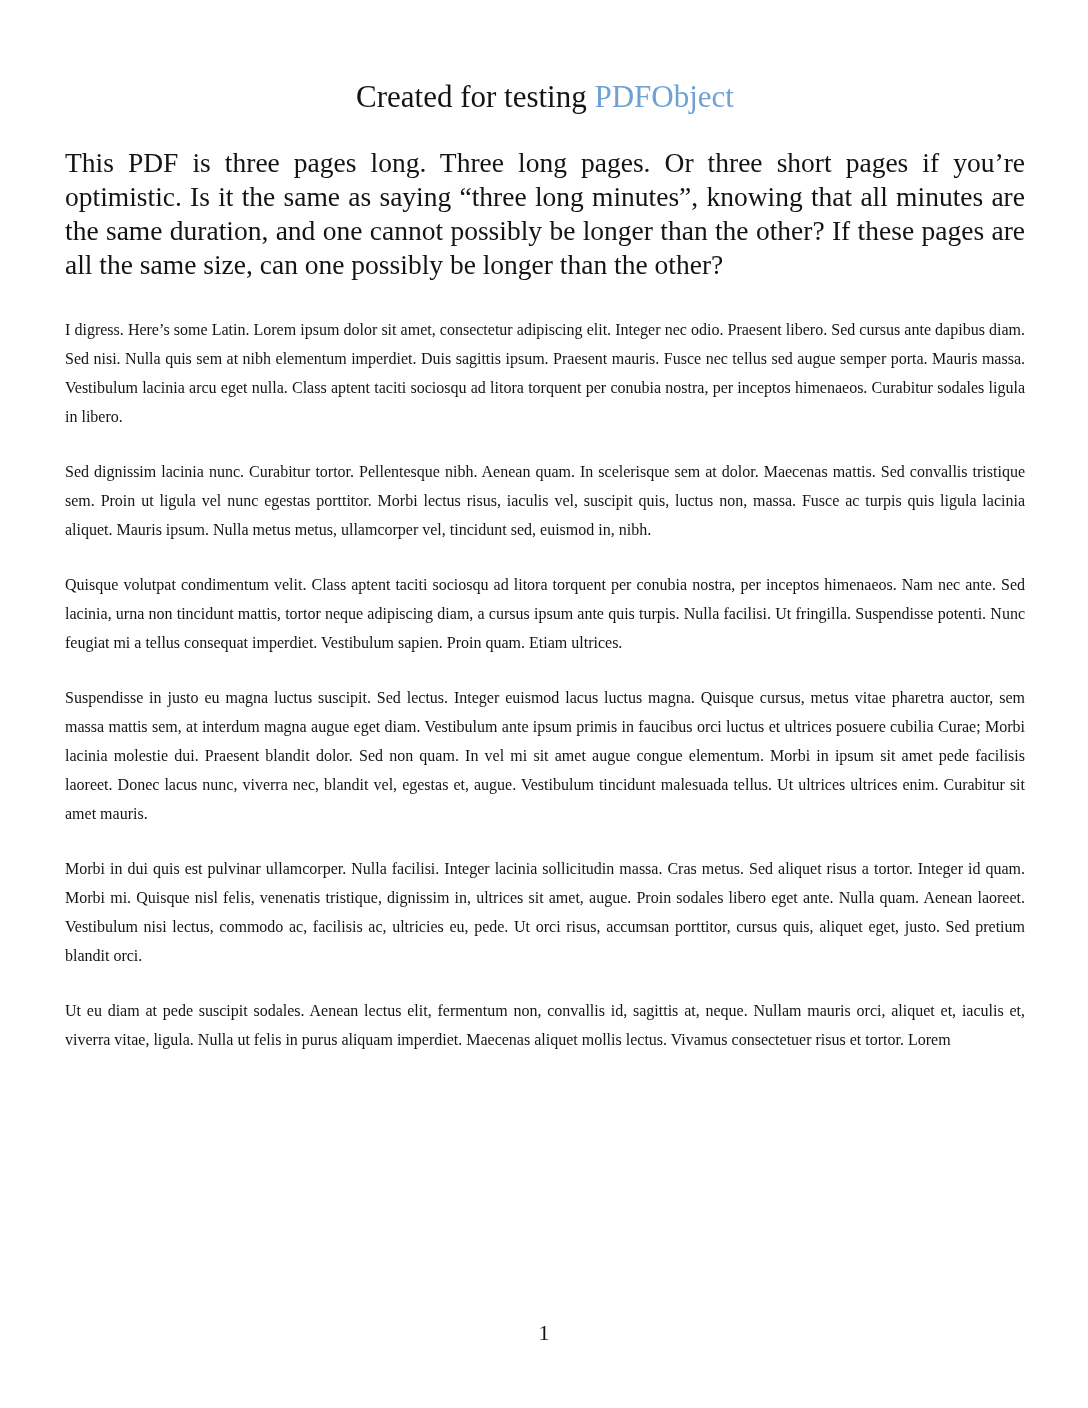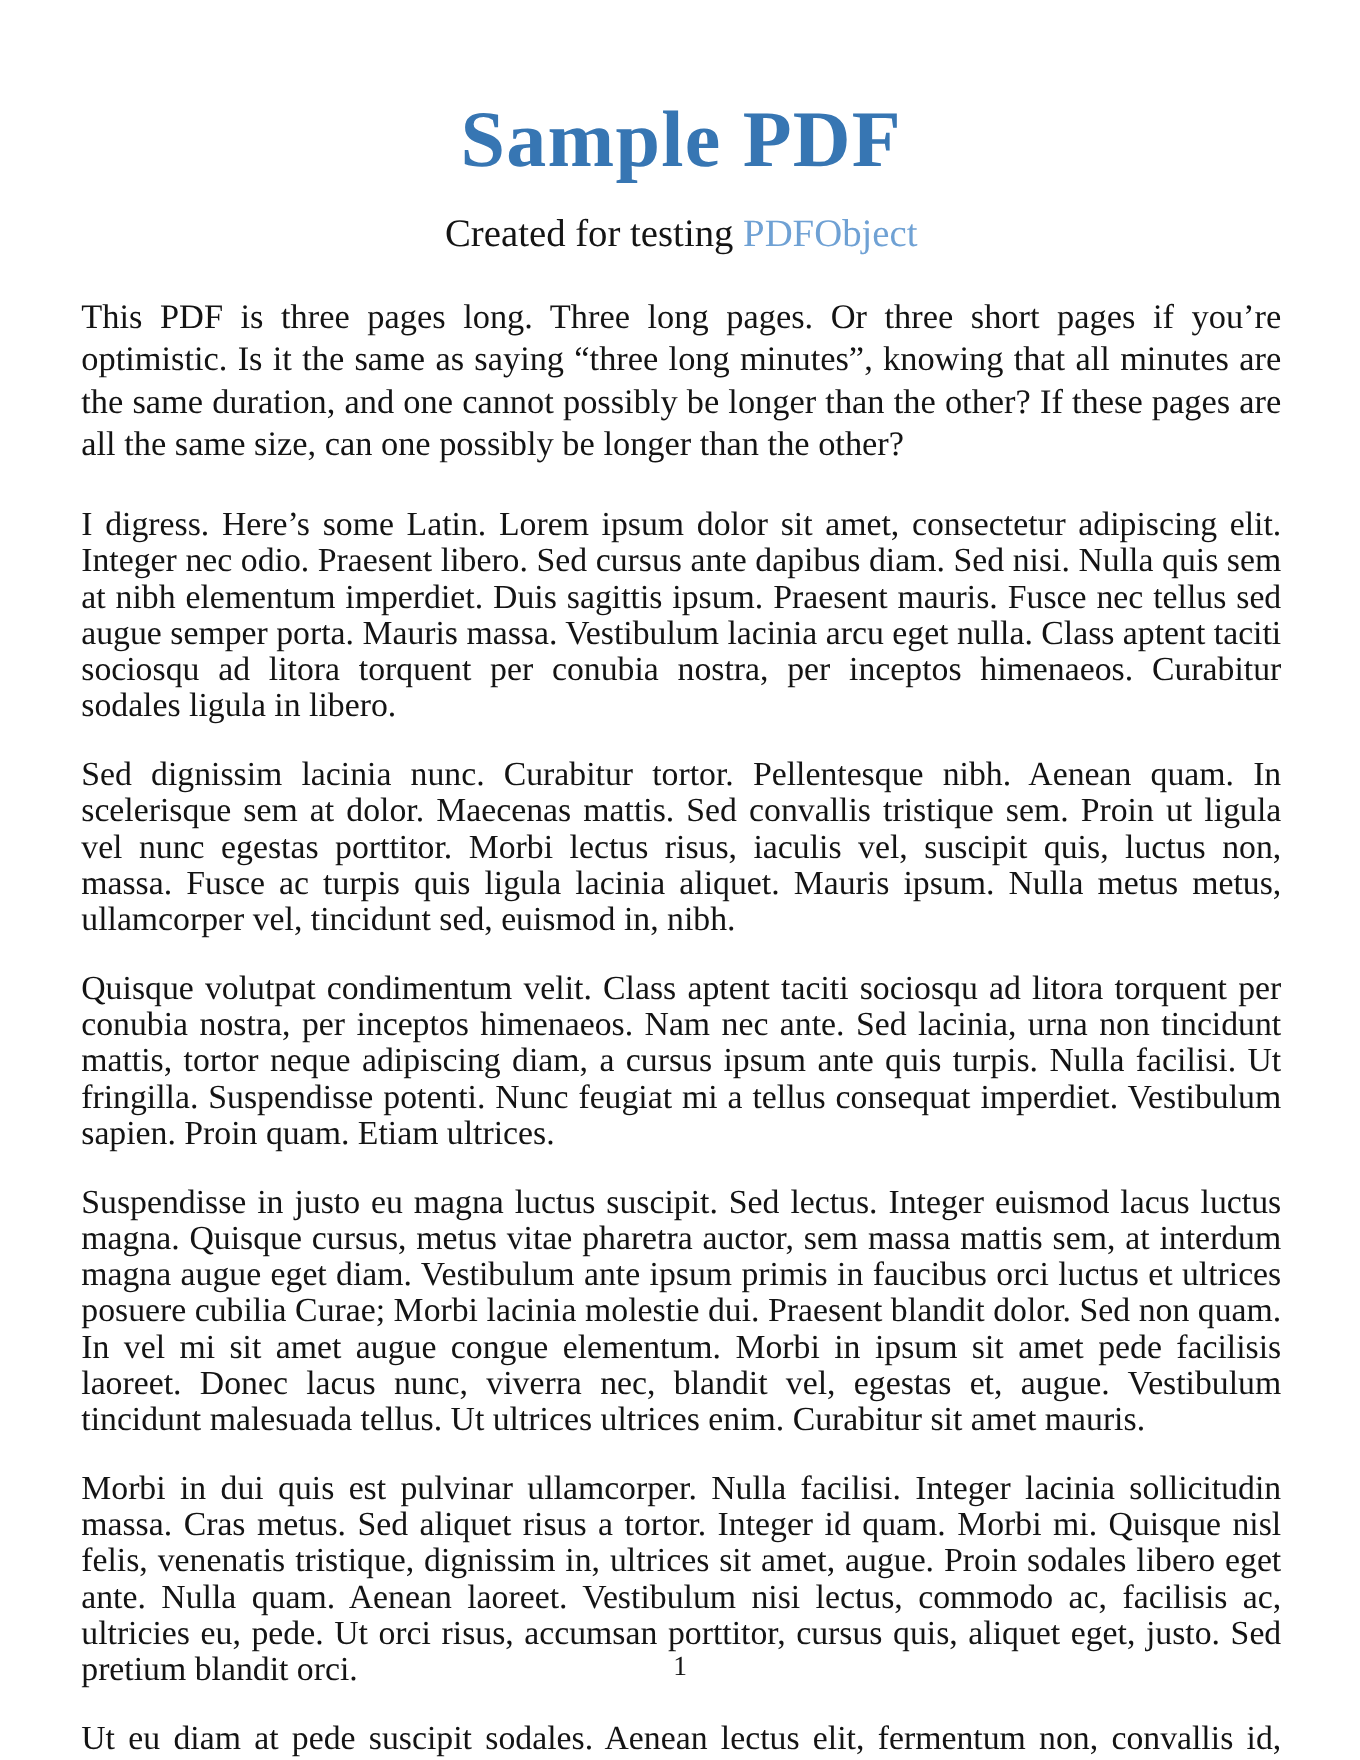--- a/index.html
+++ b/index.html
@@ -41,41 +41,40 @@
     cursor: pointer;
   }
   .lead {
     font-size: 27.5px;
     line-height: 34px;
     text-align: justify;
     margin-bottom: 33px;
     font-family: Liberation Serif, serif;
   }
   p.body-par {
-    font-size: 27px;
+    font-size: 16px;
     line-height: 29px;
     text-align: justify;
     margin-bottom: 26px;
   }
   .page-number {
     position: absolute;
     left: 0;
     right: 0;
     bottom: 62px;
     text-align: center;
     font-size: 22px;
     color: var(--text, #141414);
   }
 </style>
 </head>
 <body>
 
 <div class="page">
 
-  <h1 class="doc-title">Sample PDF</h1>
 
   <div class="doc-subtitle">
     <span>Created for testing </span><a class="link">PDFObject</a>
   </div>
 
   <p class="lead">This PDF is three pages long. Three long pages. Or three short pages if you’re optimistic. Is it the same as saying “three long minutes”, knowing that all minutes are the same duration, and one cannot possibly be longer than the other? If these pages are all the same size, can one possibly be longer than the other?</p>
 
   <p class="body-par">I digress. Here’s some Latin. Lorem ipsum dolor sit amet, consectetur adipiscing elit. Integer nec odio. Praesent libero. Sed cursus ante dapibus diam. Sed nisi. Nulla quis sem at nibh elementum imperdiet. Duis sagittis ipsum. Praesent mauris. Fusce nec tellus sed augue semper porta. Mauris massa. Vestibulum lacinia arcu eget nulla. Class aptent taciti sociosqu ad litora torquent per conubia nostra, per inceptos himenaeos. Curabitur sodales ligula in libero.</p>
 
   <p class="body-par">Sed dignissim lacinia nunc. Curabitur tortor. Pellentesque nibh. Aenean quam. In scelerisque sem at dolor. Maecenas mattis. Sed convallis tristique sem. Proin ut ligula vel nunc egestas porttitor. Morbi lectus risus, iaculis vel, suscipit quis, luctus non, massa. Fusce ac turpis quis ligula lacinia aliquet. Mauris ipsum. Nulla metus metus, ullamcorper vel, tincidunt sed, euismod in, nibh.</p>

